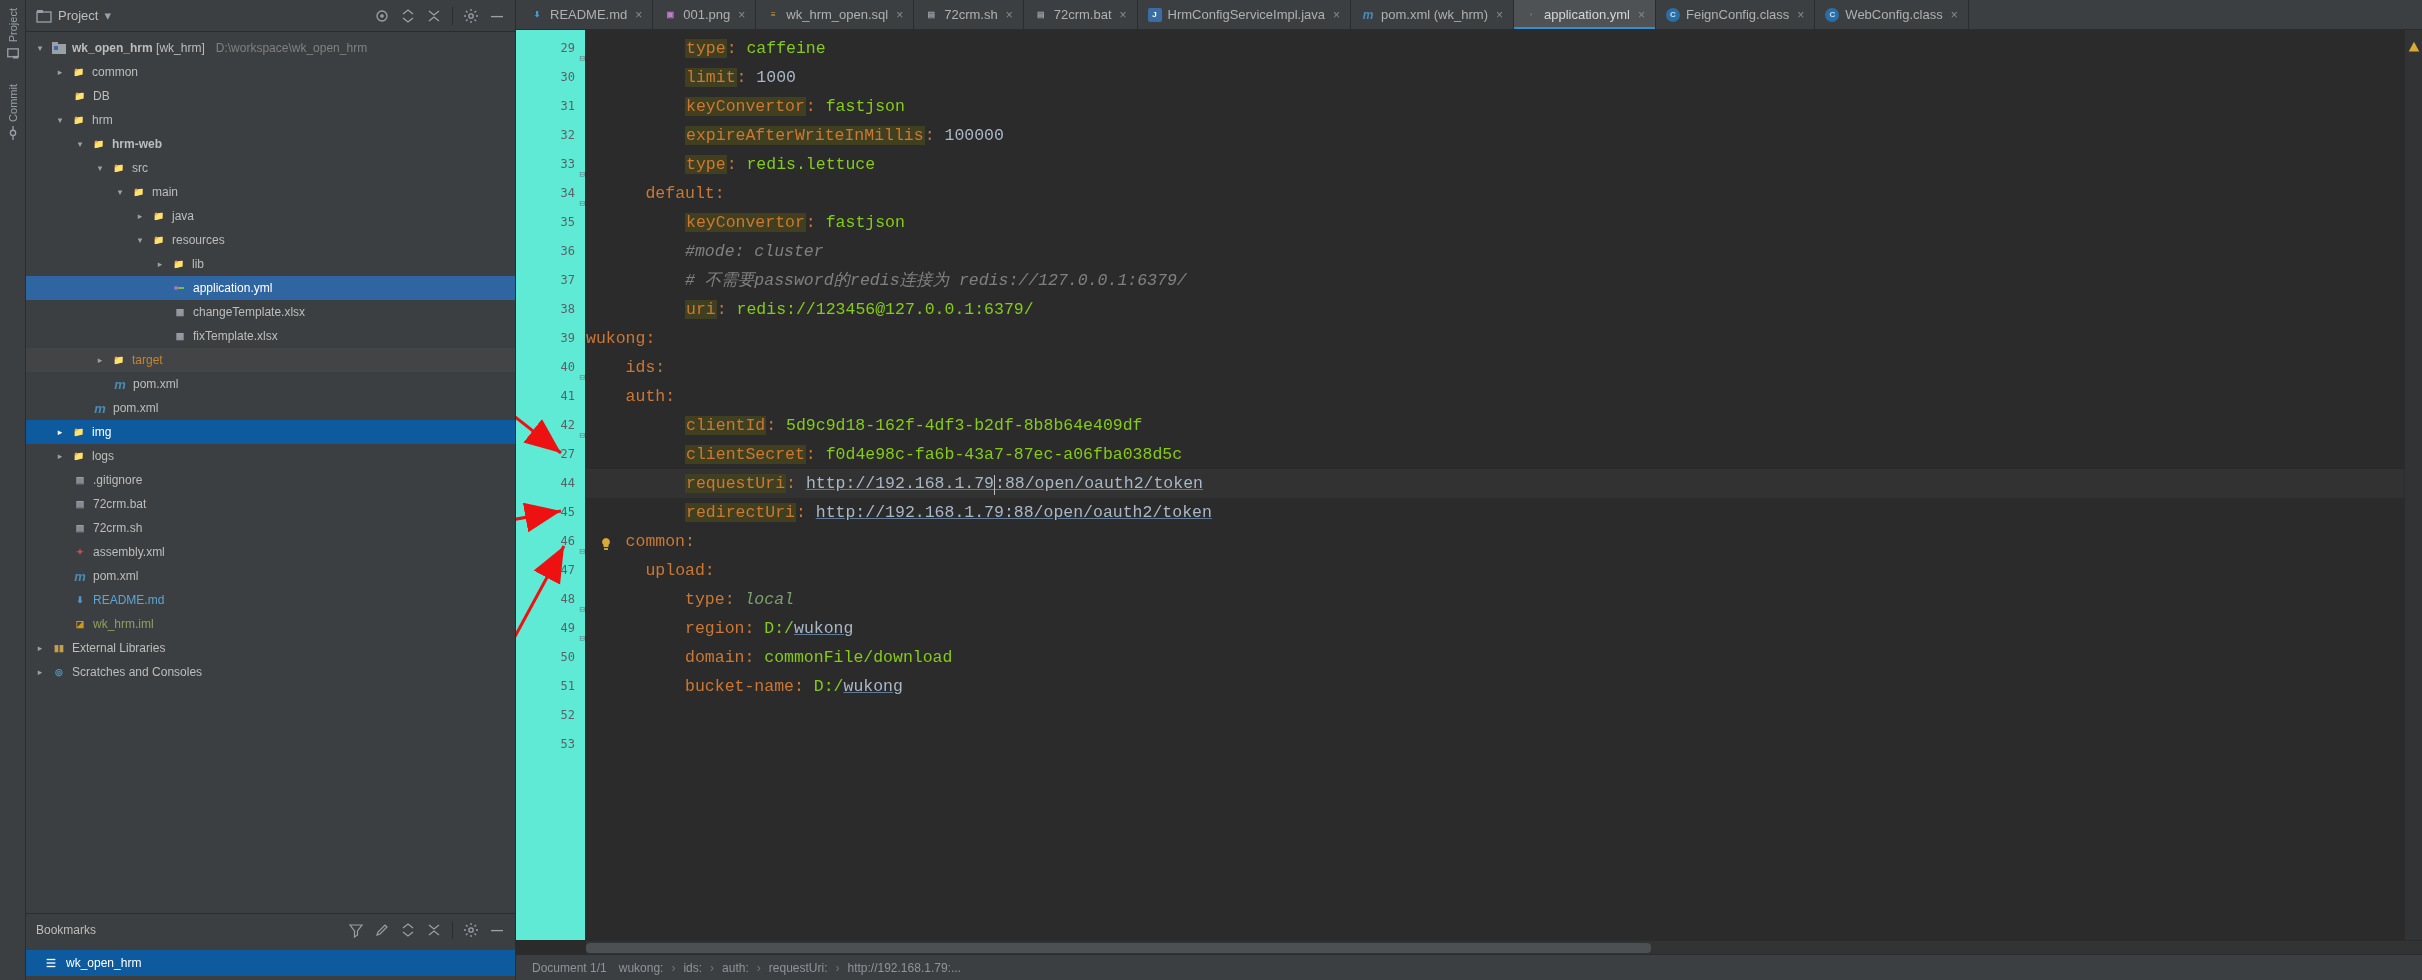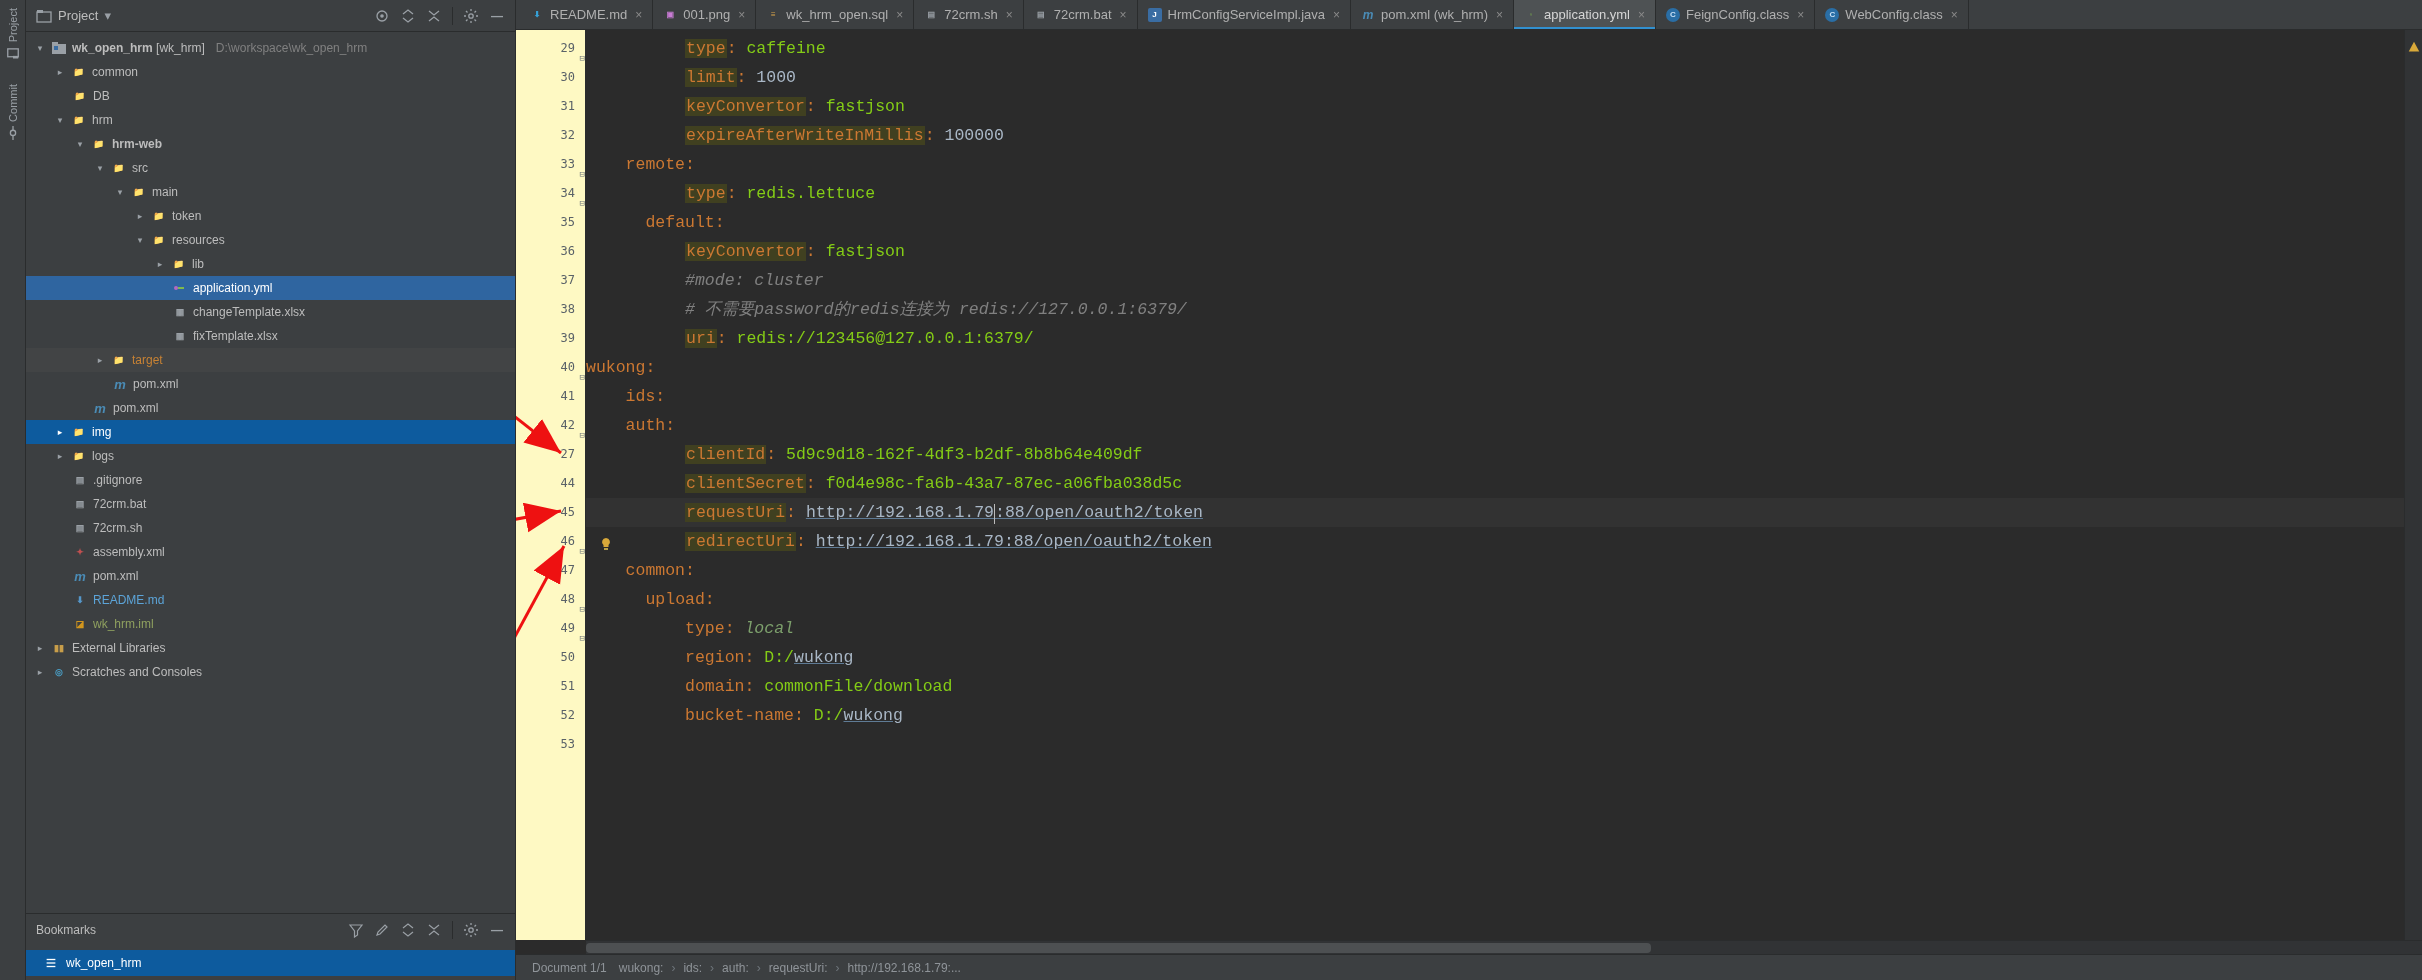--- a/index.html
+++ b/index.html
@@ -62,21 +62,21 @@
   .ficon.png { color:#c87bd4; }
   .ficon.sql { color:#d9a54a; }
   .ficon.sh { color:#9aa0a6; }
   .ficon.bat { color:#9aa0a6; }
   .ficon.java { background:#3a6da3; color:#fff; }
   .ficon.m { color:#4a8bb5; font-weight:bold; }
   .ficon.yml { color:#7fba4c; }
   .ficon.cls { background:#2a6ea5; color:#c8e0f5; border-radius:50%; }
 
   .editor-wrap { flex:1; display:flex; position:relative; background:#2b2b2b;}
-  .gutter { width:70px; background:#fef9c3; border-right:1px solid #2a2c2d; text-align:right; padding-right:10px; padding-top:4px; color:#5a6268; font-family:Consolas,monospace; font-size:12px; line-height:29px; user-select:none; position:relative; }
+  .gutter { width:70px; background:#5eead4; border-right:1px solid #2a2c2d; text-align:right; padding-right:10px; padding-top:4px; color:#5a6268; font-family:Consolas,monospace; font-size:12px; line-height:29px; user-select:none; position:relative; }
   .gutter .ln { height:29px; position:relative;}
   .gutter .fold-mark { position:absolute; right:-10px; top:50%; transform:translateY(-50%); width:10px; height:10px; color:#6e757b; font-size:9px;}
   .editor { flex:1; font-family:Consolas,"Courier New",monospace; font-size:16.5px; line-height:29px; padding-top:4px; position:relative; overflow:hidden; color:#a9b7c6;}
   .cline { height:29px; white-space:pre; }
   .k-key { background:#404020; color:#cc7832; padding:0 1px;}
   .k-key-plain { color:#cc7832; }
   .k-str { color:#84cc16; }
   .k-num { color:#a9b7c6; }
   .k-colon { color:#cc7832; }
   .k-local { font-style:italic; color:#7da06c;}
@@ -206,21 +206,21 @@
           <span class="lbl">src</span>
         </div>
       <div class="tree-row hover" style="padding-left:88px;">
           <span class="chev">▾</span>
           <span class="fi folder">📁</span>
           <span class="lbl">main</span>
         </div>
       <div class="tree-row hover" style="padding-left:108px;">
           <span class="chev">▸</span>
           <span class="fi folder" style="color:#3a6da3;">📁</span>
-          <span class="lbl">token</span>
+          <span class="lbl">java</span>
         </div>
       <div class="tree-row hover" style="padding-left:108px;">
           <span class="chev">▾</span>
           <span class="fi folder" style="color:#c89e4a;">📁</span>
           <span class="lbl">resources</span>
         </div>
       <div class="tree-row hover" style="padding-left:128px;">
           <span class="chev">▸</span>
           <span class="fi folder">📁</span>
           <span class="lbl">lib</span>
@@ -434,21 +434,20 @@
           <div class="ln">50</div>
           <div class="ln">51</div>
           <div class="ln">52</div>
           <div class="ln">53</div>
         </div>
       <div class="editor" id="editor">
           <div class="cline">          <span class="k-key">type</span><span class="k-colon">: </span><span class="k-str">caffeine</span></div>
           <div class="cline">          <span class="k-key">limit</span><span class="k-colon">: </span><span class="k-num">1000</span></div>
           <div class="cline">          <span class="k-key">keyConvertor</span><span class="k-colon">: </span><span class="k-str">fastjson</span></div>
           <div class="cline">          <span class="k-key">expireAfterWriteInMillis</span><span class="k-colon">: </span><span class="k-num">100000</span></div>
-          <div class="cline">    <span class="k-key-plain">remote</span><span class="k-colon">:</span></div>
           <div class="cline">          <span class="k-key">type</span><span class="k-colon">: </span><span class="k-str">redis.lettuce</span></div>
           <div class="cline">      <span class="k-key-plain">default</span><span class="k-colon">:</span></div>
           <div class="cline">          <span class="k-key">keyConvertor</span><span class="k-colon">: </span><span class="k-str">fastjson</span></div>
           <div class="cline">          <span class="k-comment">#mode: cluster</span></div>
           <div class="cline">          <span class="k-comment"># 不需要password的redis连接为 redis://127.0.0.1:6379/</span></div>
           <div class="cline">          <span class="k-key">uri</span><span class="k-colon">: </span><span class="k-str">redis://123456@127.0.0.1:6379/</span></div>
           <div class="cline"><span class="k-key-plain">wukong</span><span class="k-colon">:</span></div>
           <div class="cline">    <span class="k-key-plain">ids</span><span class="k-colon">:</span></div>
           <div class="cline">    <span class="k-key-plain">auth</span><span class="k-colon">:</span></div>
           <div class="cline">          <span class="k-key">clientId</span><span class="k-colon">: </span><span class="k-str">5d9c9d18-162f-4df3-b2df-8b8b64e409df</span></div>

